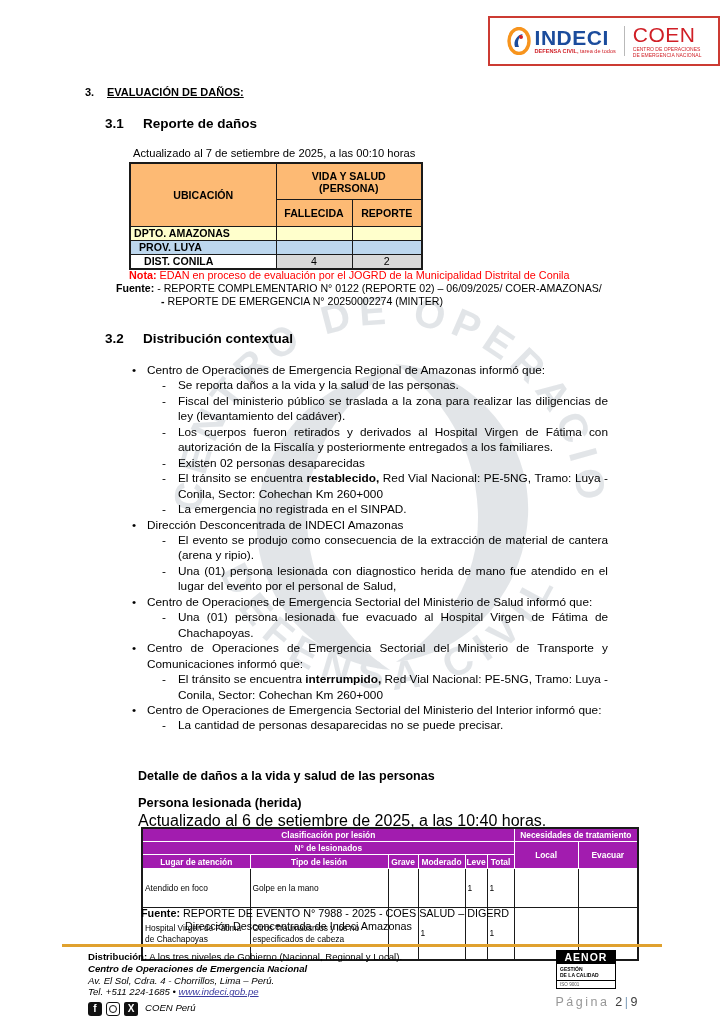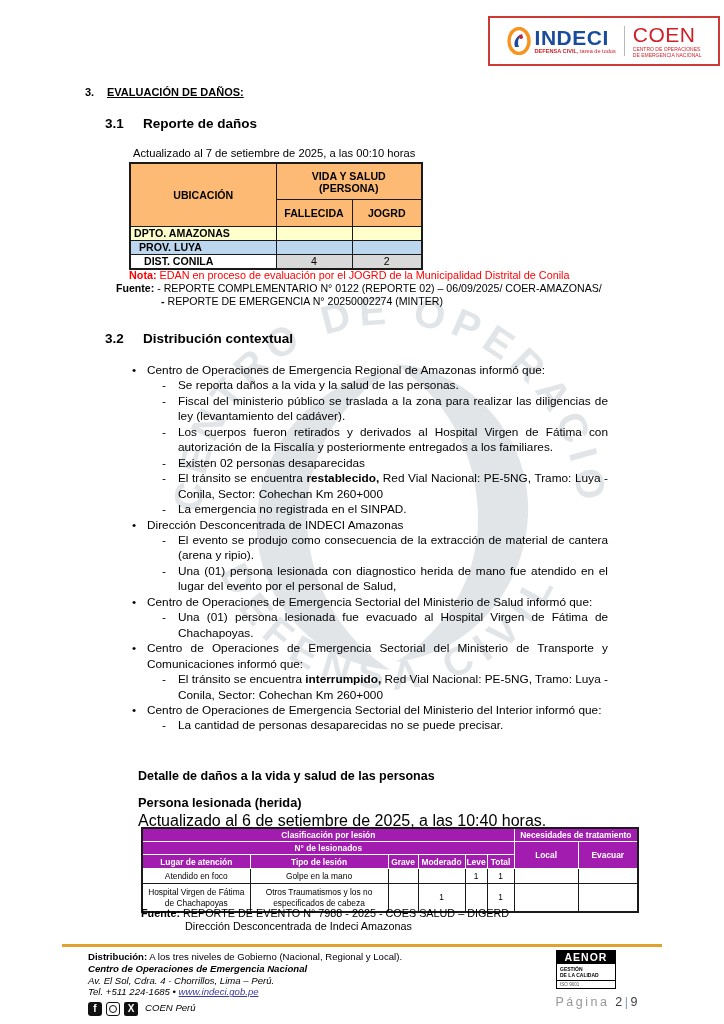--- a/index.html
+++ b/index.html
@@ -67,21 +67,21 @@
   .dt-sub{left:138px;top:795px;font-size:12.8px;font-weight:bold;}
   .updated2{left:138px;top:812px;font-size:16px;}
 
   
   .t2{left:141px;top:827px;border-collapse:collapse;table-layout:fixed;width:496px;border:2px solid #1a1a1a;}
   .t2 th{background:#a21caf;color:#fff;border:1px solid #fff;font-size:8.4px;font-weight:bold;
          padding:0;}
   .t2 .h1 th{height:12px;}
   .t2 .h2 th{height:12px;}
   .t2 .h3r th{height:13px;}
-  .t2 td{border:1px solid #1a1a1a;font-size:8.4px;text-align:center;padding:0 2px;line-height:10.5px;}
+  .t2 td{border:1px solid #1a1a1a;font-size:8.4px;padding:12px 2px;line-height:10.5px;}
   .t2 tr.d1 td{height:14px;}
   .t2 tr.d2 td{height:27px;}
   .fuente2{left:141px;top:907px;font-size:10.8px;line-height:13px;}
   .fuente2 .ind{padding-left:44px;}
 
   
   .foot-rule{left:62px;top:944px;width:600px;height:3px;background:#e0a12e;}
   .foot{left:88px;top:951px;font-size:9.6px;line-height:11.8px;}
   .foot .it{font-style:italic;}
   .foot .bi{font-style:italic;font-weight:bold;}
@@ -167,21 +167,21 @@
     <thead>
       <tr class="hrow1">
         <th rowspan="2">UBICACIÓN</th>
         <th colspan="2">
           <div>VIDA Y SALUD</div>
           <div>(PERSONA)</div>
         </th>
       </tr>
       <tr class="hrow2">
         <th>FALLECIDA</th>
-        <th>JOGRD</th>
+        <th>REPORTE</th>
       </tr>
     </thead>
     <tbody>
         <tr class="row-dpto">
           <td class="lbl">DPTO. AMAZONAS</td>
           <td class="val"></td>
           <td class="val"></td>
         </tr>
         <tr class="row-prov">
           <td class="lbl">PROV. LUYA</td>

